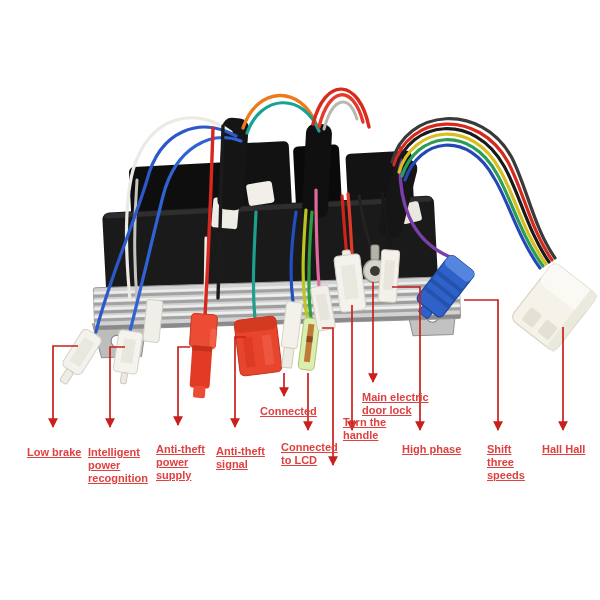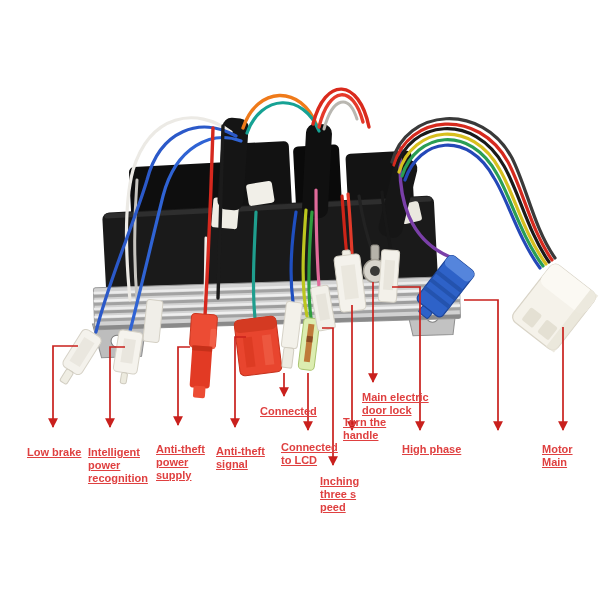--- a/index.html
+++ b/index.html
@@ -190,22 +190,22 @@
 power
 recognition</div>
   <div class="lbl" style="left:156px;top:443px">Anti-theft
 power
 supply</div>
   <div class="lbl" style="left:216px;top:445px">Anti-theft
 signal</div>
   <div class="lbl" style="left:260px;top:405px">Connected</div>
   <div class="lbl" style="left:281px;top:441px">Connected
 to LCD</div>
-  <div class="lbl" style="left:320px;top:475px">Inching
-three s
-peed</div>
   <div class="lbl" style="left:343px;top:416px">Turn the
 handle</div>
   <div class="lbl" style="left:362px;top:391px">Main electric
 door lock</div>
   <div class="lbl" style="left:402px;top:443px">High phase</div>
-  <div class="lbl" style="left:542px;top:443px">Motor Main</div>
+  <div class="lbl" style="left:487px;top:443px">Shift
+three
+speeds</div>
+  <div class="lbl" style="left:542px;top:443px">Hall Hall</div>
 </div>
 
 </body></html>

